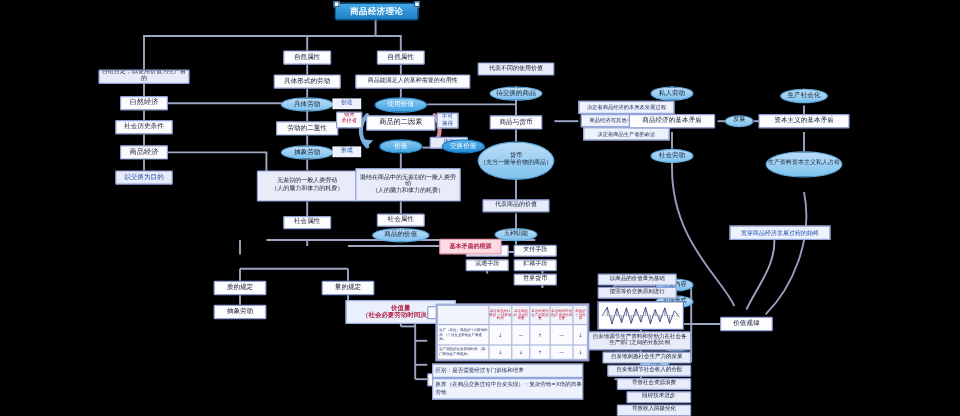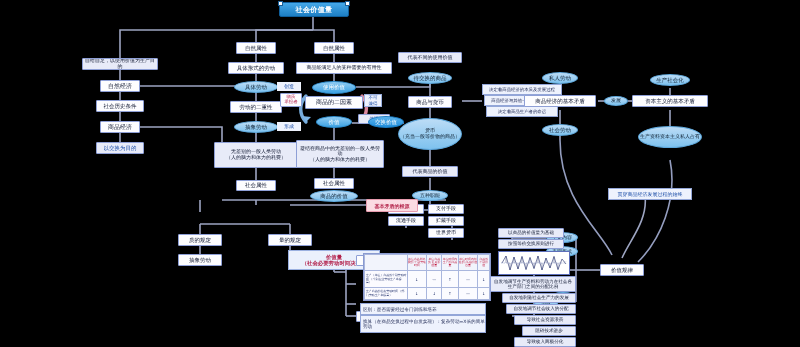--- a/index.html
+++ b/index.html
@@ -175,21 +175,21 @@
       <path d="M362 120 A22 20 0 0 0 362 96" stroke="#e58fa6" stroke-linecap="round"></path>
     </g>
     <g fill="#7eb6e8">
         <polygon points="306,122 302,116 311,117"></polygon>
       </g>
     <g fill="#e58fa6">
         <polygon points="362,96 358,101 366,101"></polygon>
       </g>
   </svg>
 
-  <div class="title" style="left:279px;top:2px;width:68px;height:13px;font-size:7px;">社会价值量</div>
+  <div class="title" style="left:279px;top:2px;width:68px;height:13px;font-size:7px;">商品经济理论</div>
 
   <div class="node rect lav" style="left:82px;top:58px;width:76px;height:12px;font-size:5px;">自给自足，以使用价值为生产目的</div>
   <div class="node rect white" style="left:100px;top:80px;width:40px;height:12px;font-size:6px;">自然经济</div>
   <div class="node rect white" style="left:96px;top:100px;width:48px;height:12px;font-size:5.5px;">社会历史条件</div>
   <div class="node rect white" style="left:100px;top:121px;width:40px;height:12px;font-size:6px;">商品经济</div>
   <div class="node rect lav" style="left:96px;top:142px;width:48px;height:12px;font-size:5.5px;color:#1d4fa8;">以交换为目的</div>
 
   <div class="node rect white" style="left:236px;top:42px;width:40px;height:12px;font-size:5.5px;">自然属性</div>
   <div class="node rect white" style="left:228px;top:62px;width:56px;height:12px;font-size:5.5px;">具体形式的劳动</div>
   <div class="node ell" style="left:234px;top:81px;width:44px;height:12px;font-size:5.5px;">具体劳动</div>

